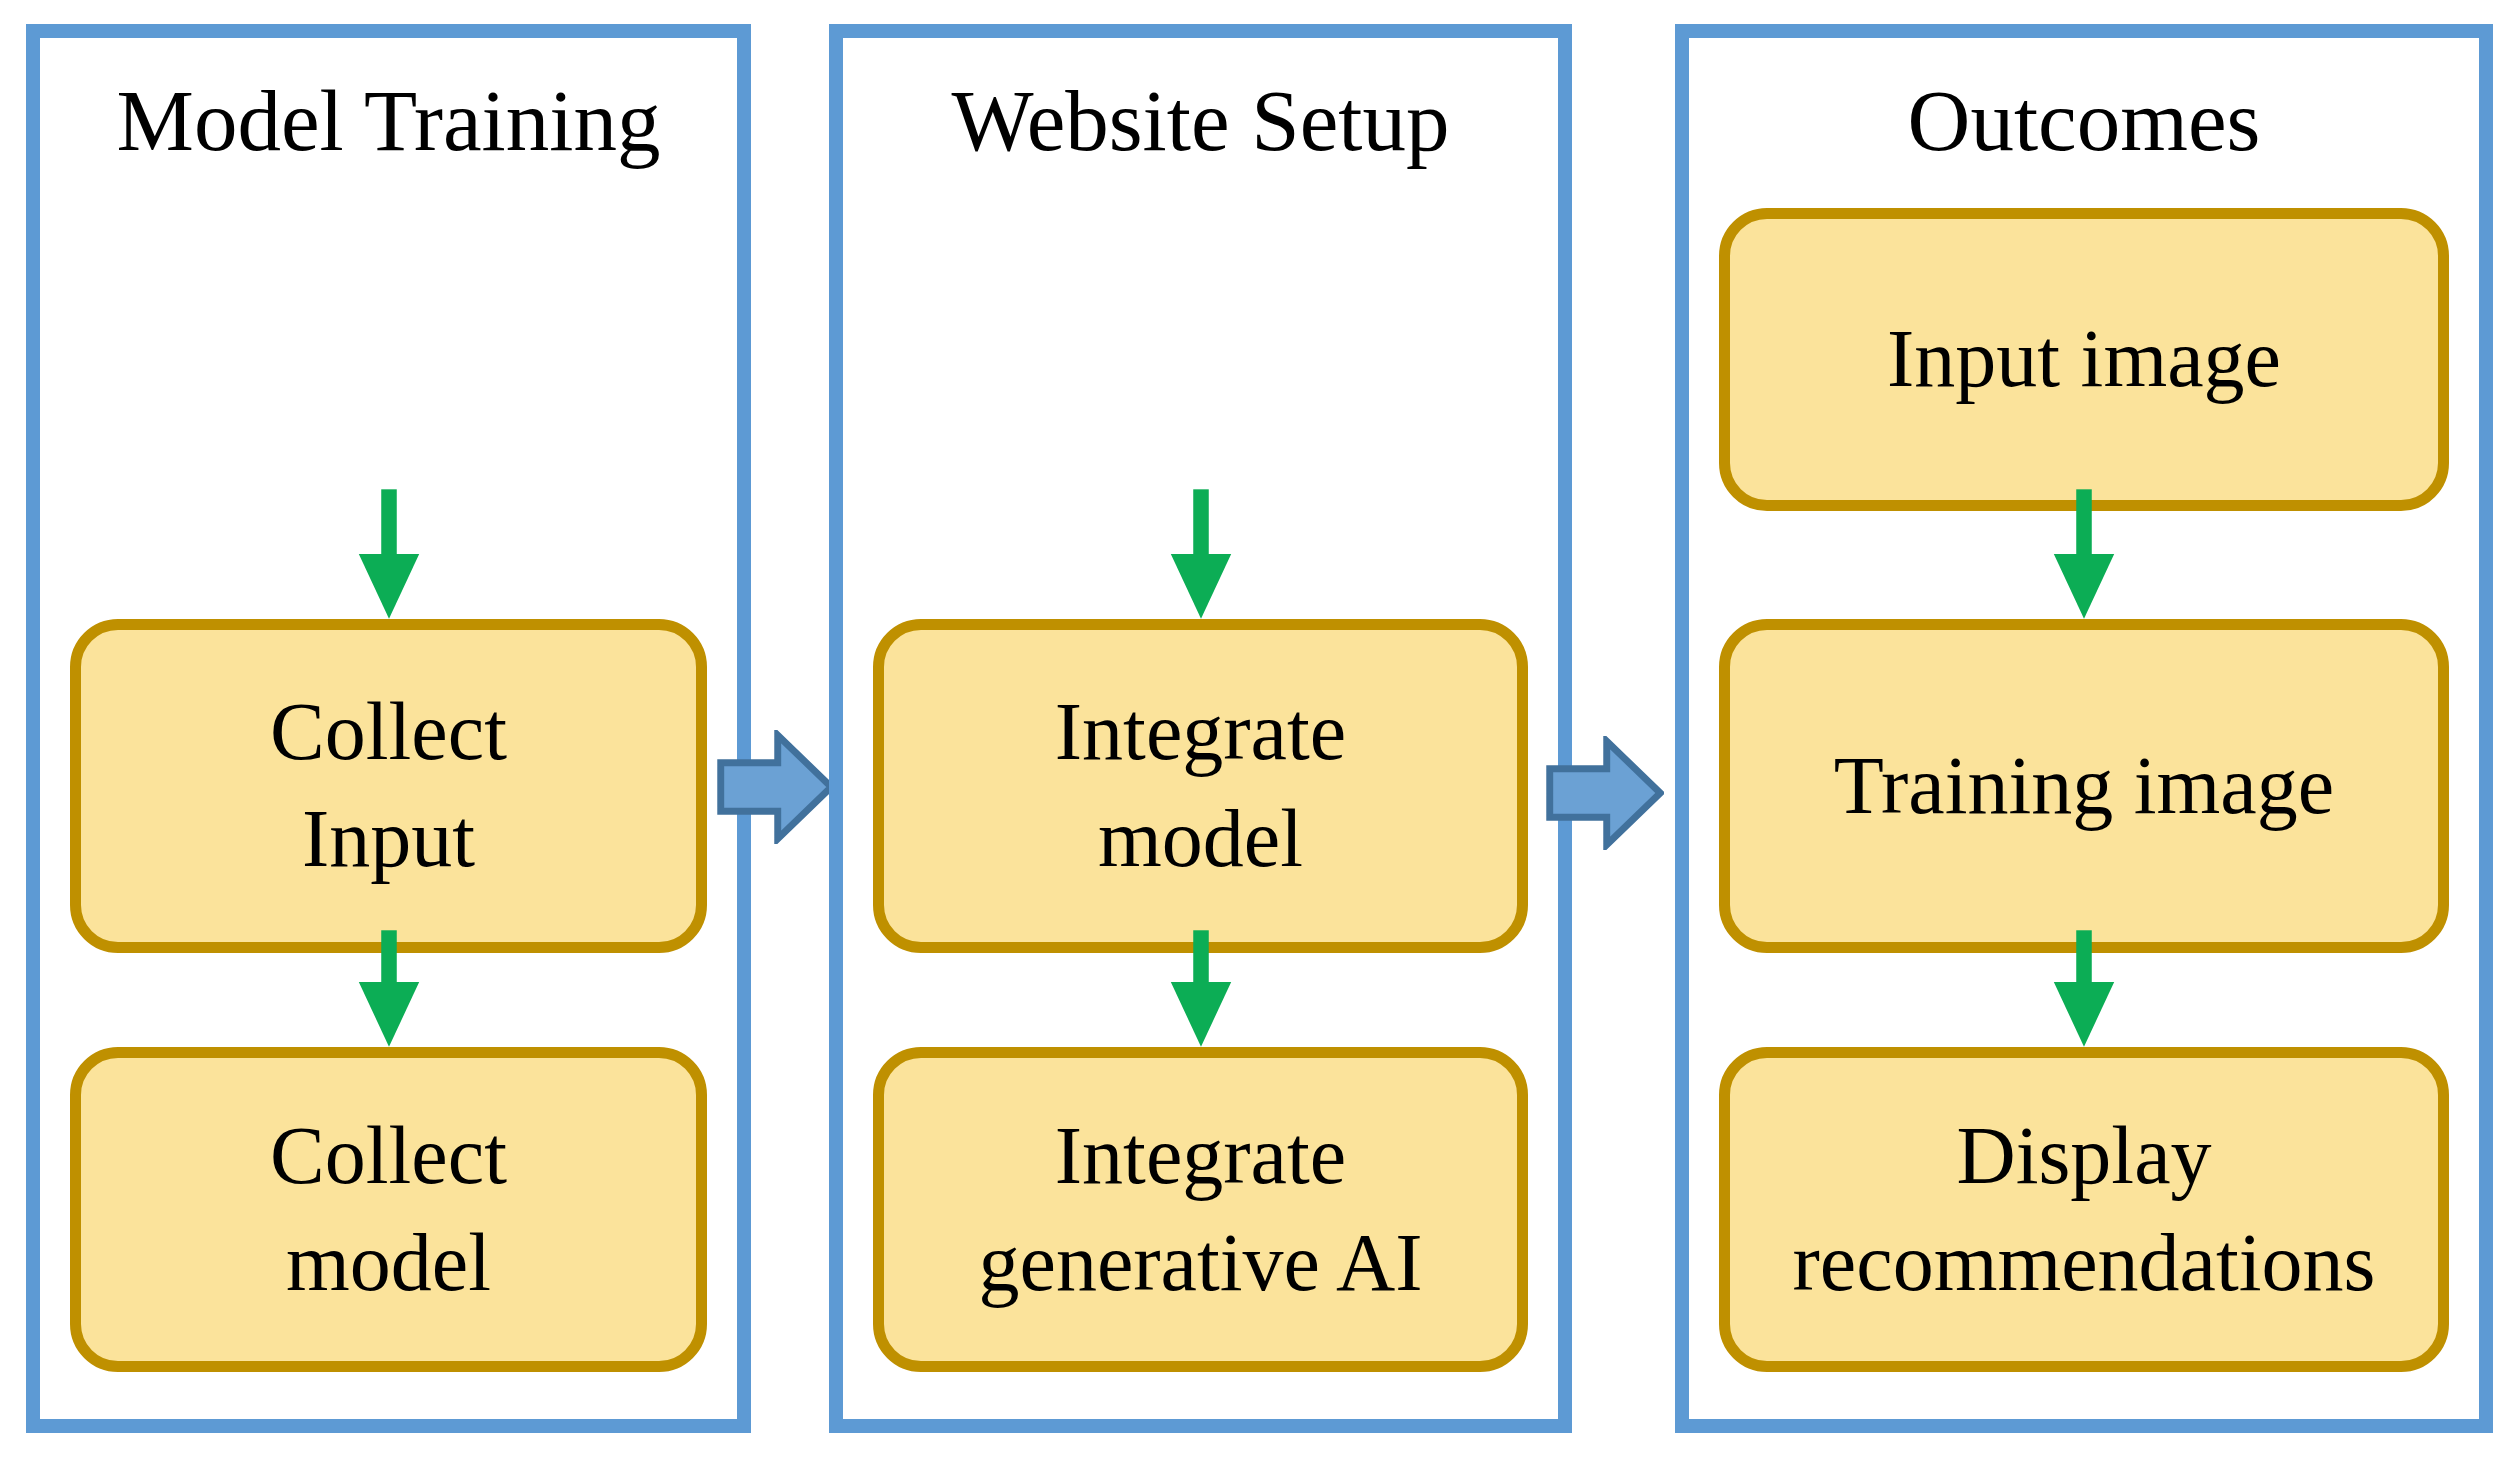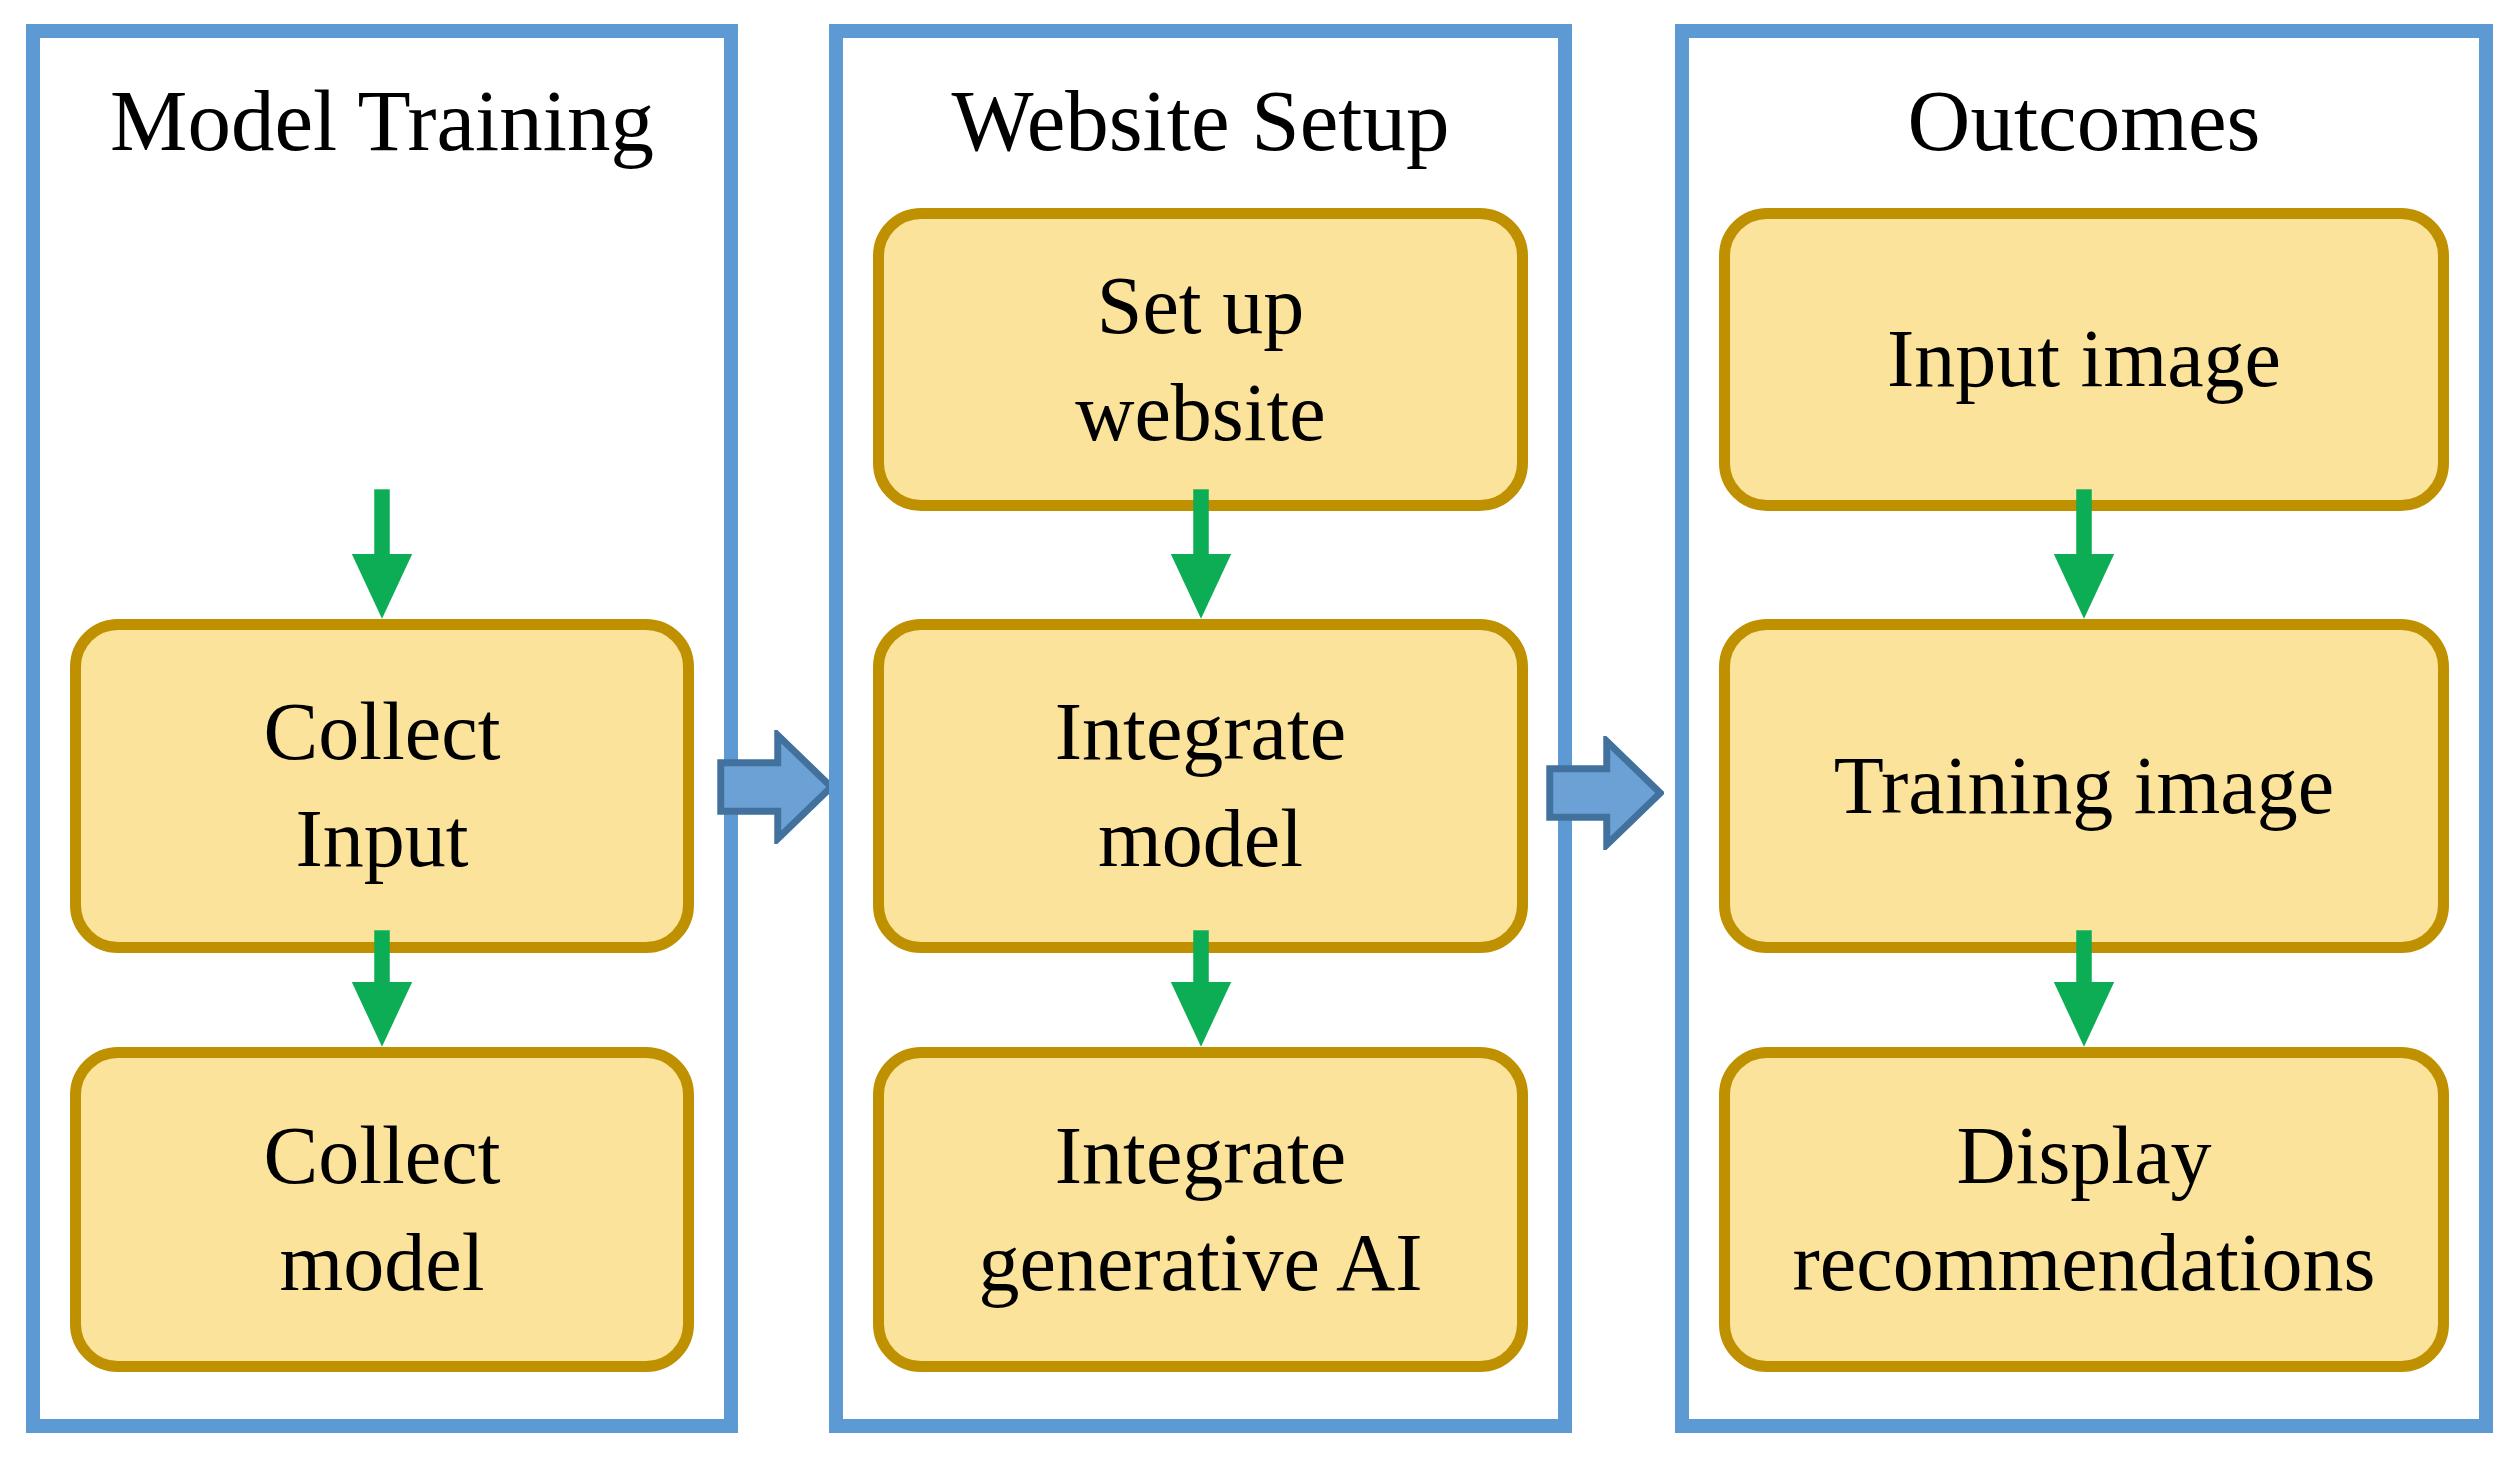--- a/index.html
+++ b/index.html
@@ -17,21 +17,21 @@
     overflow: hidden;
   }
   .panel {
     position: absolute;
     top: 24px;
     height: 1381px;            
     border: 14px solid #5D9AD4;
     background: #FFFFFF;
     box-sizing: content-box;
   }
-  .panel-1 { left: 26px;   width: 684px; }
+  .panel-1 { left: 26px;   width: 684px; padding-left: 13px; }
   .panel-2 { left: 829px;  width: 715px; }
   .panel-3 { left: 1675px; width: 790px; }
 
   .panel-title {
     position: absolute;
     top: 35px;
     left: 0;
     width: 100%;
     margin: 0;
     text-align: center;
@@ -109,24 +109,20 @@
     </div>
   </section>
 
   <svg class="right-arrow right-arrow-1" width="118" height="114" viewBox="0 0 136 132" aria-hidden="true">
     <polygon points="4,38 70,38 70,6 132,66 70,126 70,94 4,94" fill="#6BA1D4" stroke="#41719C" stroke-width="8" stroke-linejoin="miter"></polygon>
   </svg>
 
   <section class="panel panel-2">
     <h2 class="panel-title">Website Setup</h2>
 
-    <div class="flow-box row-1">
-      <span class="flow-box-label">Set up
-website</span>
-    </div>
 
     <svg class="down-arrow gap-1" width="69" height="130" viewBox="0 0 80 150" aria-hidden="true">
       <rect x="31" y="0" width="18" height="80" fill="#0CAD55"></rect>
       <polygon points="5,75 75,75 40,150" fill="#0CAD55"></polygon>
     </svg>
 
     <div class="flow-box row-2">
       <span class="flow-box-label">Integrate
 model</span>
     </div>

